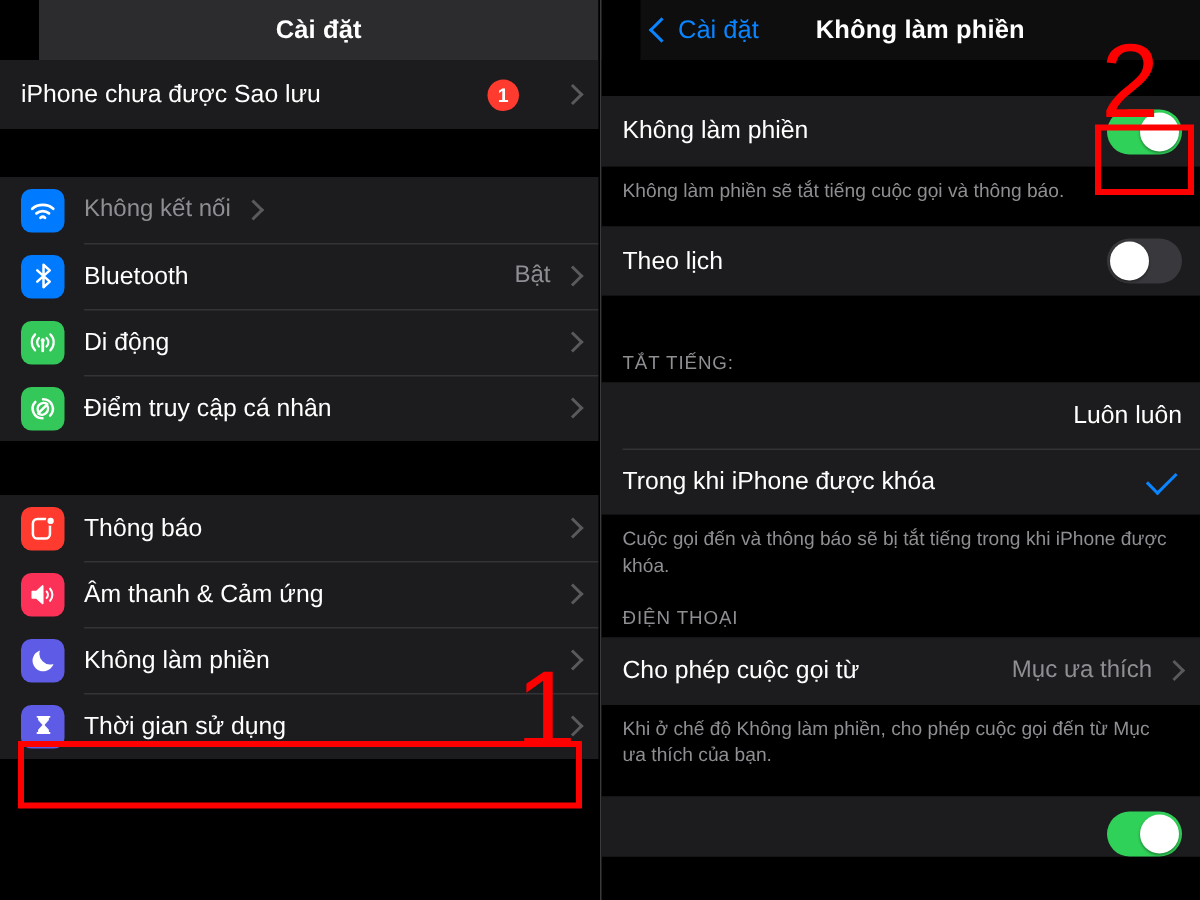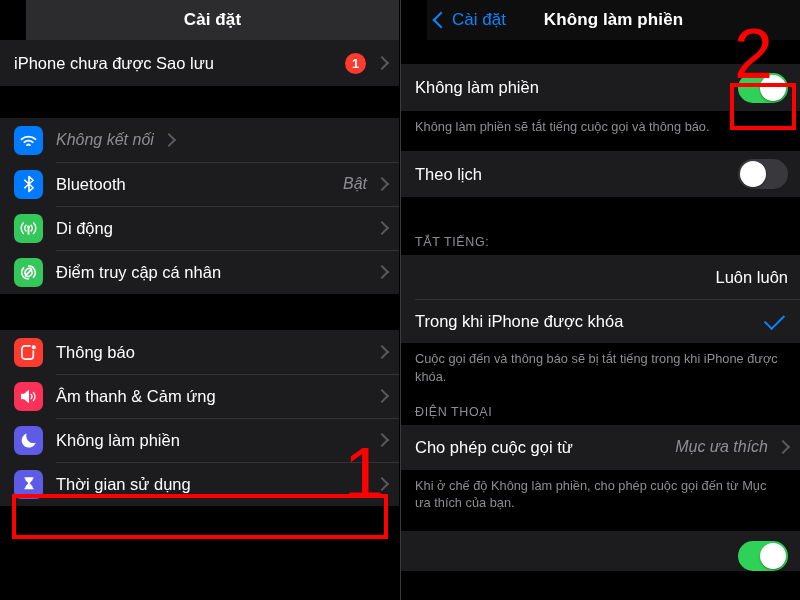--- a/index.html
+++ b/index.html
@@ -88,21 +88,20 @@
     flex: 1;
     color: #ffffff;
     font-size: 16.5px;
     white-space: nowrap;
   }
   .row-value {
     color: #8e8e93;
     font-size: 16px;
     margin-right: 8px;
     white-space: nowrap;
-    font-style: italic;
   }
   .chevron {
     width: 8px; height: 8px;
     border-top: 2px solid #5a5a5e;
     border-right: 2px solid #5a5a5e;
     transform: rotate(45deg);
     flex: none;
     margin-left: 2px;
   }
   .badge {
@@ -196,21 +195,21 @@
 
 <div class="screen">
 
   <div class="panel left">
 
     <div class="nav-header">
       <span class="nav-title">Cài đặt</span>
     </div>
 
     <div class="group">
-      <div class="row no-icon" style="min-height:46px;">
+      <div class="row no-icon" style="min-height:46px;gap:20px;">
         <span class="row-label">iPhone chưa được Sao lưu</span>
         <span class="badge">1</span>
         <span class="chevron"></span>
       </div>
     </div>
 
     <div class="gap" style="height:32px;"></div>
 
     <div class="group">
 

